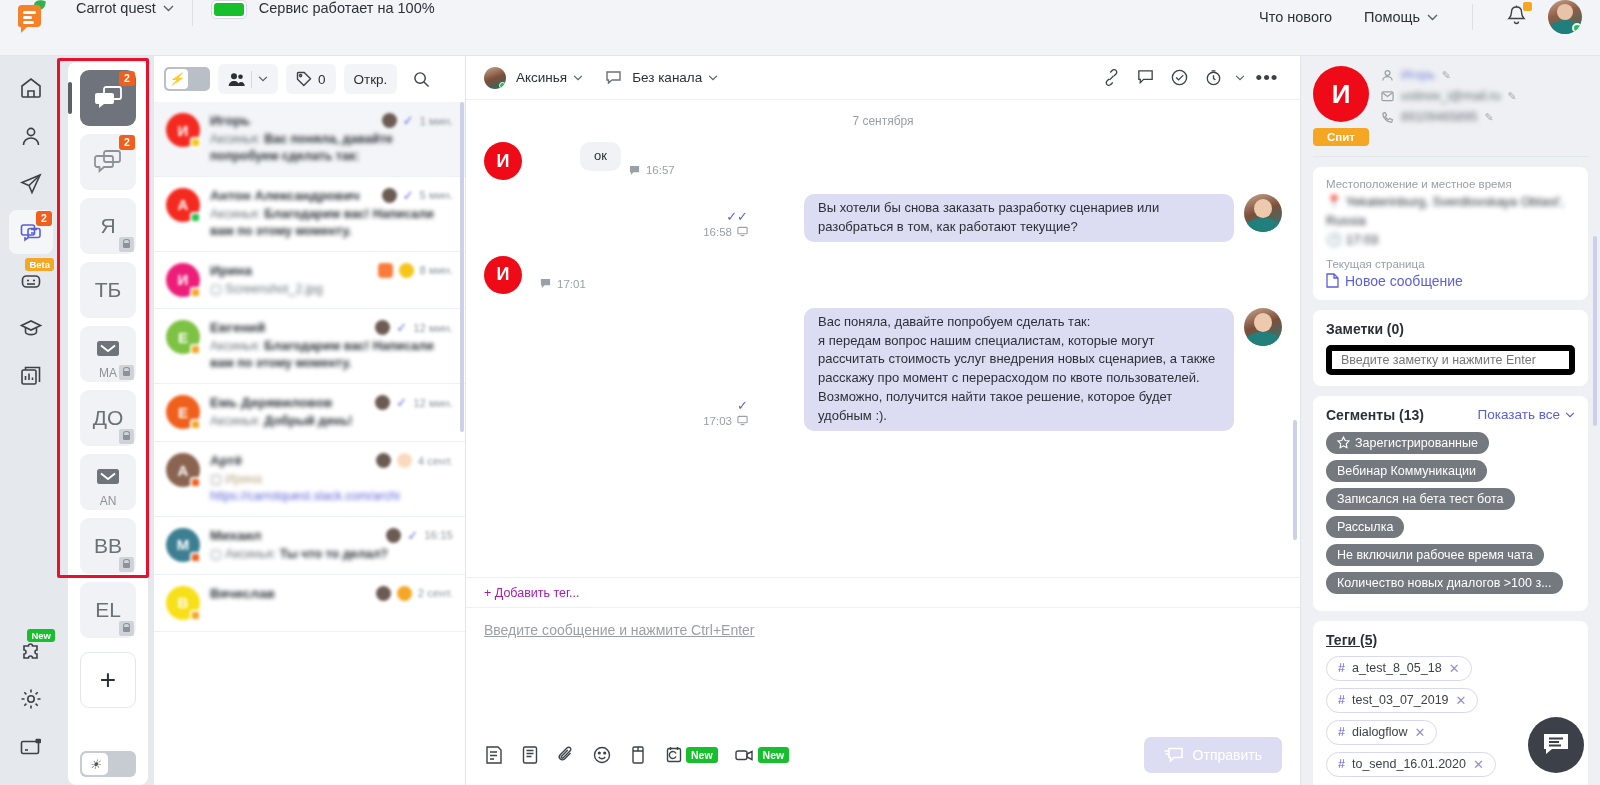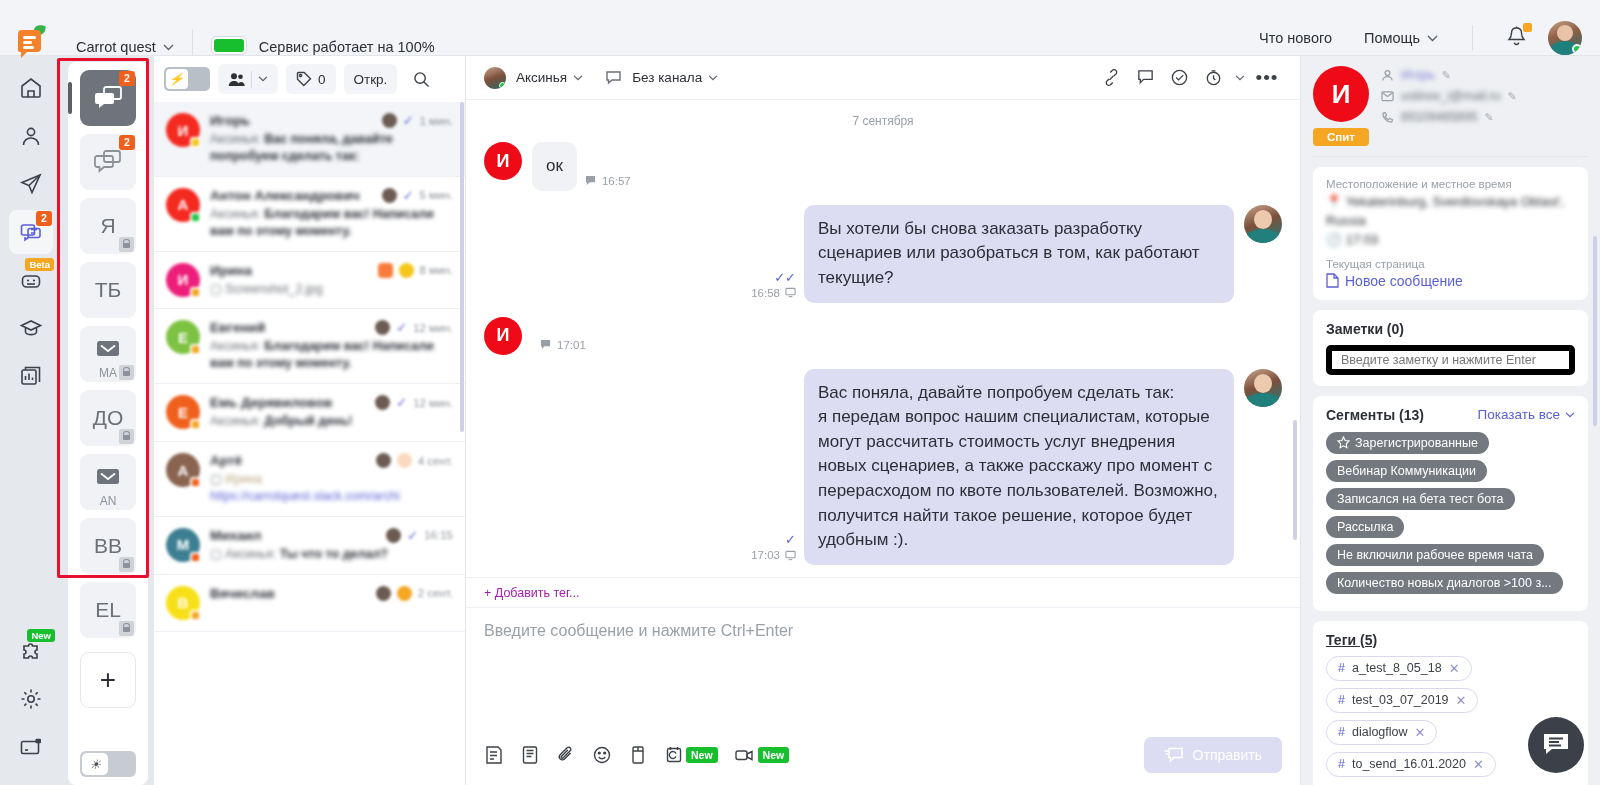--- a/index.html
+++ b/index.html
@@ -6,21 +6,21 @@
   body {
     width:1600px; height:785px; overflow:hidden;
     font-family:"Liberation Sans", sans-serif;
     background:#eef0f3; color:#2c2f36; font-size:13px;
   }
   .app { display:flex; flex-direction:column; width:1600px; height:785px; }
 
   
   .topbar {
     height:56px; flex:0 0 56px; background:#f2f4f7;
-    display:flex; align-items:flex-end; border-bottom:1px solid #e2e5ea;
+    display:flex; align-items:flex-start; border-bottom:1px solid #e2e5ea;
     position:relative; z-index:5;
   }
   .logo-cell { width:62px; display:flex; align-items:center; justify-content:center; }
   .logo { width:30px; height:30px; position:relative; }
   .logo .body {
     position:absolute; left:2px; top:5px; width:23px; height:22px;
     background:#f5812a; border-radius:4px 4px 4px 2px;
   }
   .logo .body:after {
     content:""; position:absolute; left:3px; bottom:-6px; width:8px; height:8px;
@@ -155,34 +155,34 @@
   .ch-ibtn { width:30px;height:30px;display:flex;align-items:center;justify-content:center;cursor:pointer;border-radius:5px; }
 
   .chat-body { flex:1; overflow:hidden; padding:14px 18px 0 18px; position:relative; }
   .day-sep { text-align:center; font-size:12px; color:#9aa0a7; margin-bottom:14px; }
   .msg-row { display:flex; align-items:flex-start; margin-bottom:14px; }
   .msg-row.out { justify-content:flex-end; }
   .m-ava {
     width:38px;height:38px;border-radius:50%;background:#ef0a17;color:#fff;
     display:flex;align-items:center;justify-content:center;font-weight:bold;font-size:18px;flex:0 0 38px;margin-right:10px;
   }
-  .bubble { border-radius:10px; padding:12px 14px; font-size:17px; line-height:1.45; max-width:430px; }
+  .bubble { border-radius:10px; padding:5px 14px; font-size:13px; line-height:1.45; max-width:430px;margin-left:48px; }
   .bubble.in { background:#f0f2f5; color:#2c2f36; }
   .bubble.out { background:#dcdcf2; color:#2c2f36; max-width:430px; }
   .m-meta { display:flex; align-items:center; gap:6px; font-size:11.5px; color:#9aa0a7; align-self:flex-end; margin:0 8px 4px 8px; }
   .out-ava { width:38px;height:38px;border-radius:50%;margin-left:10px;flex:0 0 38px;overflow:hidden;position:relative;
     background:linear-gradient(160deg,#cba68e 0%,#7b4f3a 45%,#1f7f7d 100%); }
   .out-ava:before{content:"";position:absolute;left:10px;top:5px;width:18px;height:19px;border-radius:50%;background:#edc9ad;}
   .out-ava:after{content:"";position:absolute;left:1px;top:24px;width:36px;height:20px;border-radius:50% 50% 0 0;background:#217f7c;}
   .check { color:#5b5fd6; font-size:13px; }
   .scroll-thumb { position:absolute; right:3px; top:320px; width:4px; height:120px; background:#ccd0e8; border-radius:2px; }
 
   .tag-bar { height:30px; flex:0 0 30px; border-top:1px solid #eceff3; display:flex; align-items:center; padding:0 18px; font-size:12.5px; color:#a21caf; cursor:pointer; }
   .composer { flex:0 0 178px; border-top:1px solid #eceff3; padding:14px 18px 12px 18px; display:flex; flex-direction:column; }
-  .composer .ph { font-size:16px; color:#9aa0a7; }
+  .composer .ph { font-size:14px; color:#9aa0a7;text-decoration:underline; }
   .comp-tools { margin-top:auto; display:flex; align-items:center; gap:16px; }
   .comp-ico { cursor:pointer; display:flex; align-items:center; gap:2px; }
   .lbl-new { background:#17bf2f; color:#fff; font-size:10.5px; font-weight:bold; padding:2px 5px; border-radius:3px; }
   .send-btn {
     margin-left:auto; background:#dcdcf2; color:#fff; border:0; border-radius:7px;
     height:36px; padding:0 20px; font-size:14px; display:flex; align-items:center; gap:9px; cursor:pointer;
     font-family:"Liberation Sans", sans-serif;
   }
 
   

